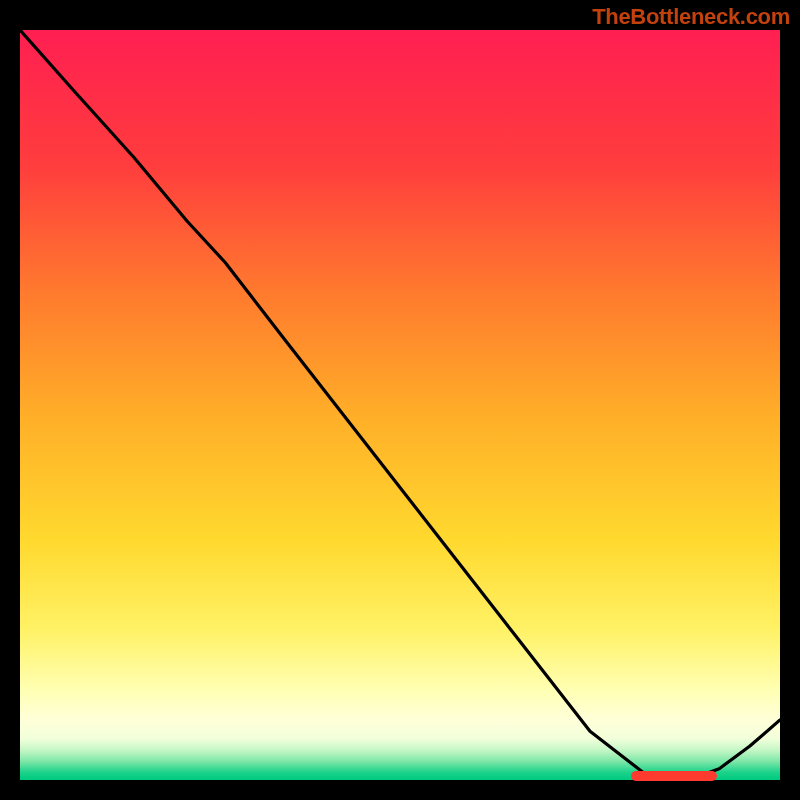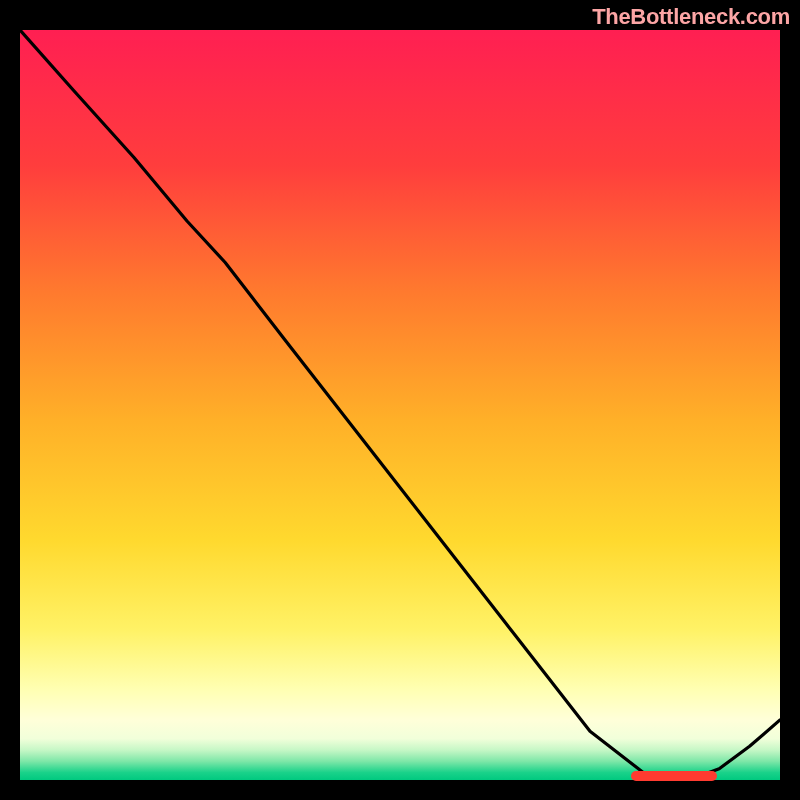--- a/index.html
+++ b/index.html
@@ -14,21 +14,21 @@
   .stage {
     position: relative;
     width: 800px;
     height: 800px;
     background: #000;
   }
   .watermark {
     position: absolute;
     top: 4px;
     right: 10px;
-    color: #fca5a5;
+    color: #c2410c;
     font-size: 22px;
     font-weight: 600;
     letter-spacing: -0.3px;
     user-select: none;
     font-family: Arial, Helvetica, sans-serif;
   }
   .plot-frame {
     position: absolute;
     left: 20px;
     top: 30px;

